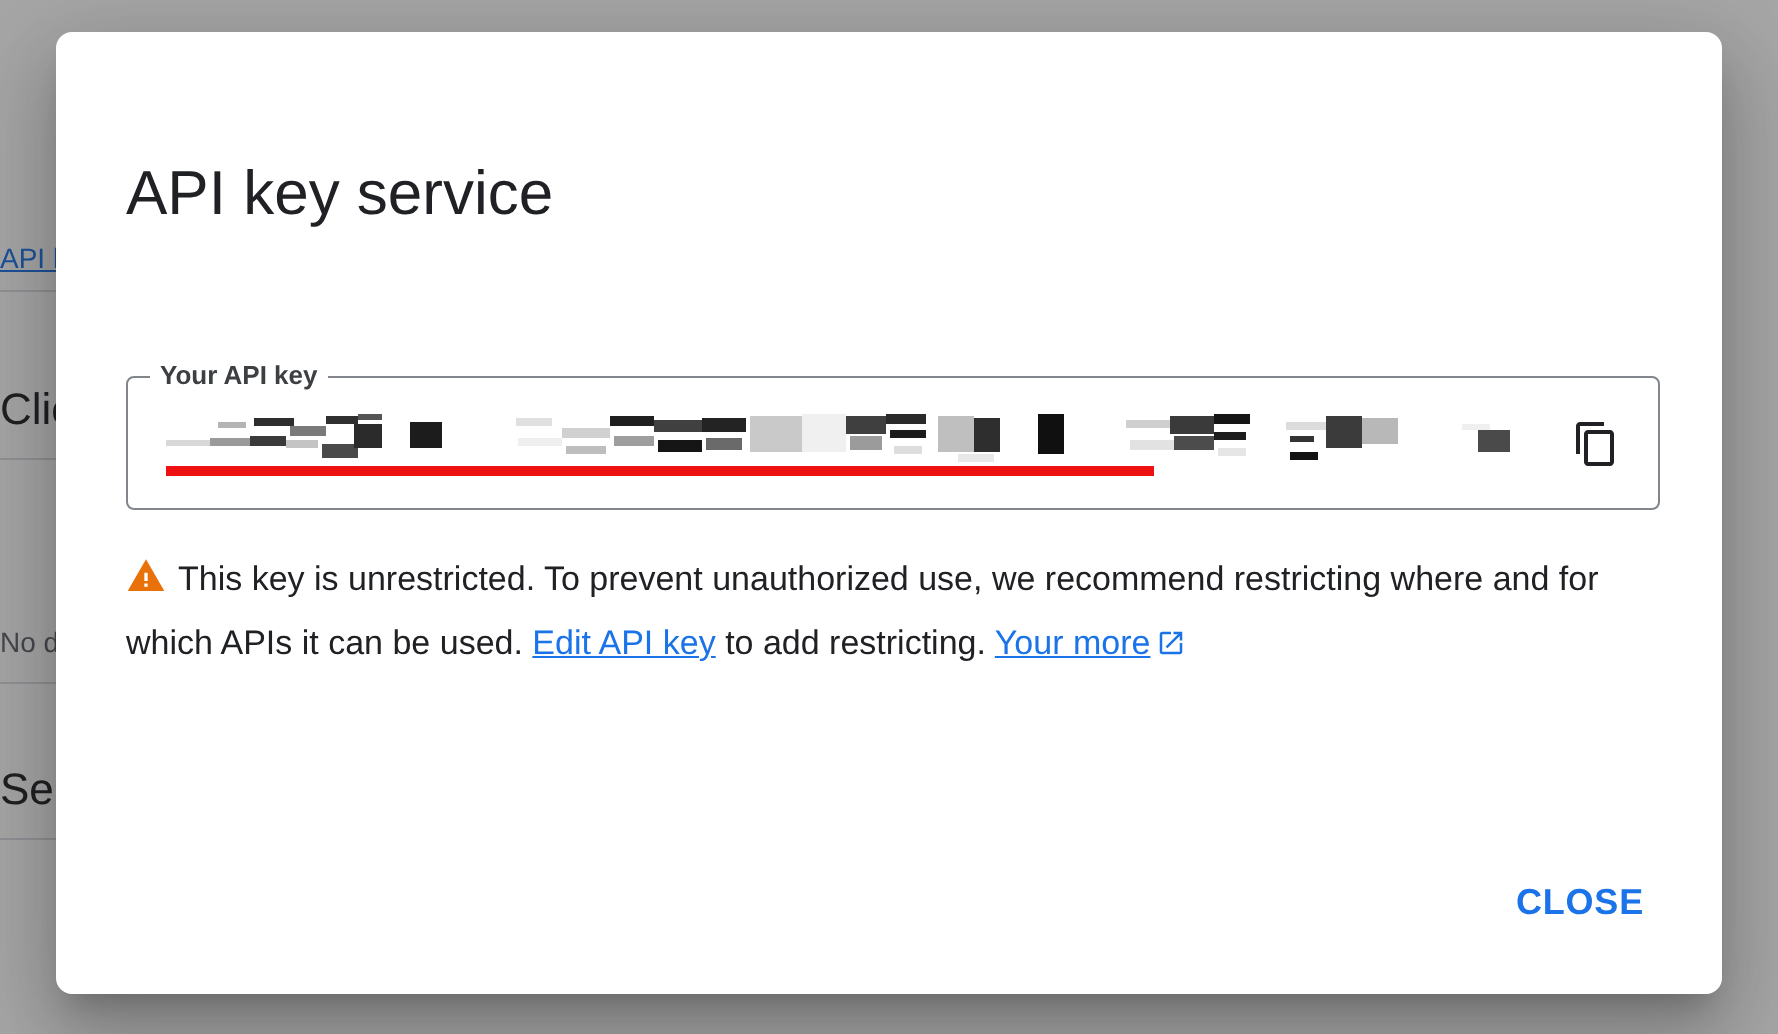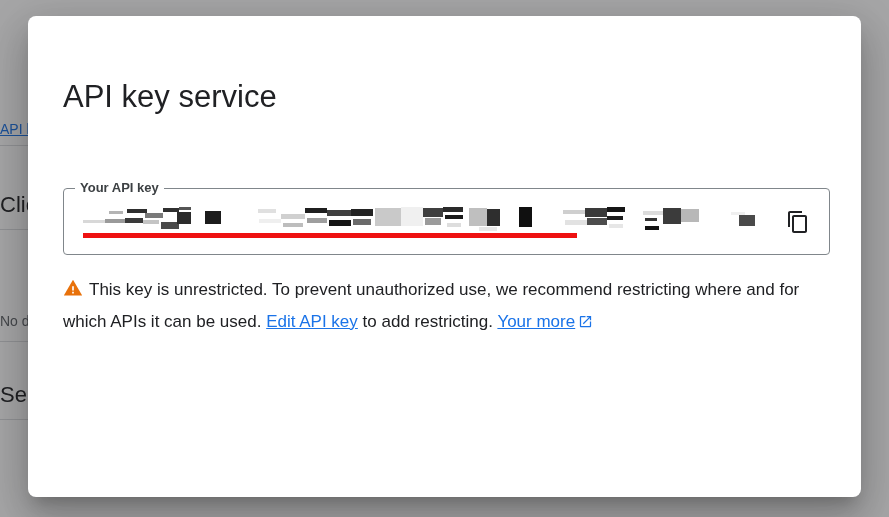--- a/index.html
+++ b/index.html
@@ -295,13 +295,14 @@
 
   <div class="warning-block">
     <svg class="warn-icon" width="20" height="20" viewBox="0 0 24 24" aria-hidden="true">
       <path fill="#e8710a" d="M1 21h22L12 2 1 21z"></path>
       <path fill="#ffffff" d="M11 10h2v5h-2zM11 16.5h2v2h-2z"></path>
     </svg><span>This key is unrestricted. To prevent unauthorized use, we recommend restricting where and for which APIs it can be used. </span><a class="link">Edit API key</a><span> to add restricting. </span><a class="link">Your more</a><svg class="ext-icon" width="15" height="15" viewBox="0 0 24 24" aria-hidden="true">
       <path fill="#1a73e8" d="M19 19H5V5h7V3H5c-1.11 0-2 .9-2 2v14c0 1.1.89 2 2 2h14c1.1 0 2-.9 2-2v-7h-2v7zM14 3v2h3.59l-9.83 9.83 1.41 1.41L19 6.41V10h2V3h-7z"></path>
     </svg>
   </div>
 
+  <button class="close-btn">CLOSE</button>
 </div>
 
 </body></html>

